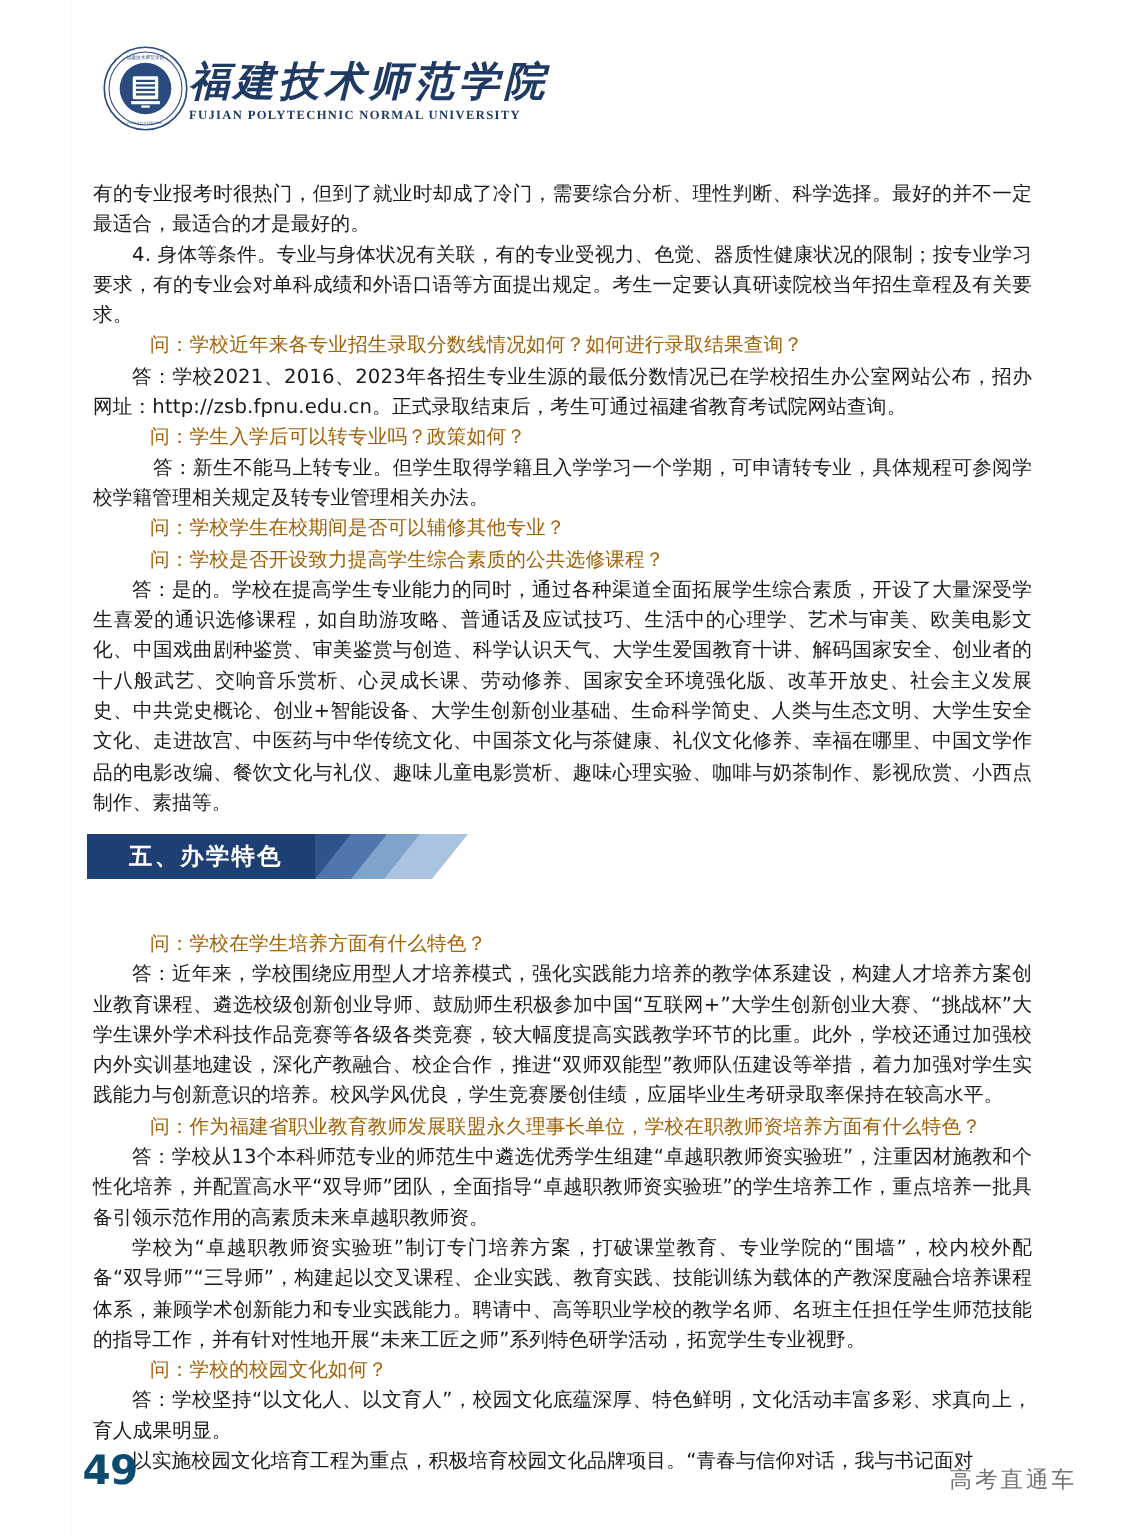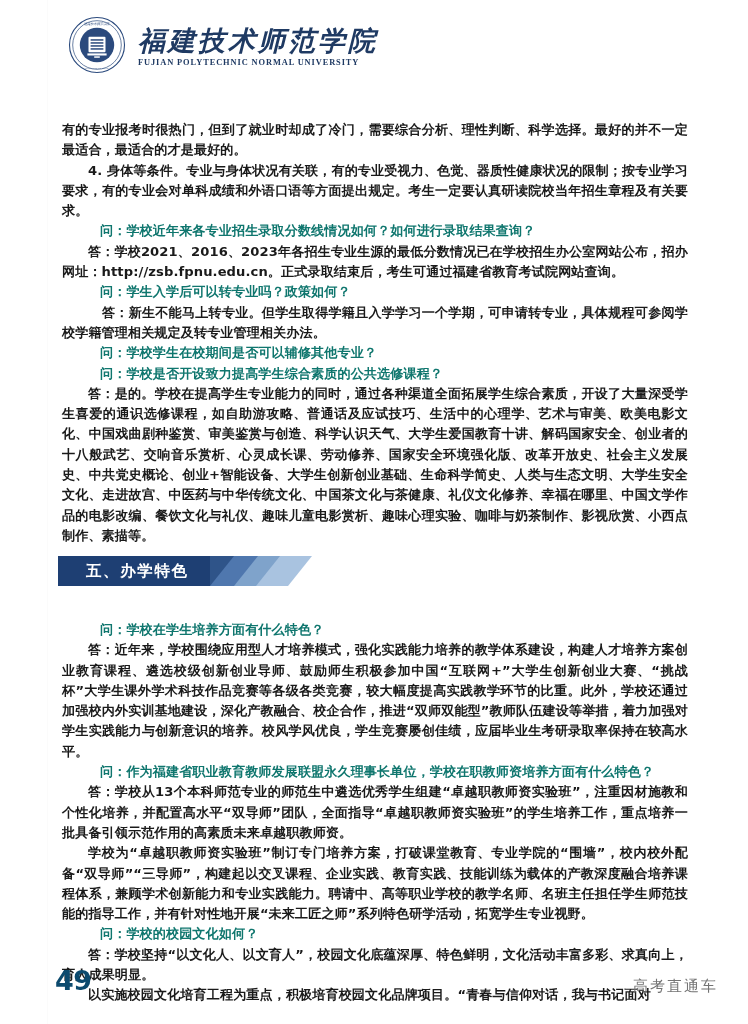--- a/index.html
+++ b/index.html
@@ -16,25 +16,24 @@
     width: 748px;
     height: 1024px;
     background: #ffffff;
     overflow: hidden;
     box-sizing: border-box;
   }
 
   
   .masthead {
     position: absolute;
-    top: 16px;
+    top: 30px;
     left: 68px;
     display: flex;
     align-items: center;
-    gap: 12px;
   }
   .logo-emblem {
     width: 58px;
     height: 58px;
     flex: 0 0 58px;
     position: relative;
   }
   .logo-emblem svg { display: block; }
 
   .logo-wordmark {
@@ -72,26 +71,25 @@
   }
   p.para {
     margin: 0;
     font-family: "DejaVu Sans", "Liberation Sans", sans-serif;
     font-size: 13.1px;
     line-height: 20.3px;
     color: #1a1a1a;
     text-align: justify;
     text-justify: inter-ideograph;
     letter-spacing: 0.1px;
-    font-weight: bold;
   }
   p.indent1 { text-indent: 26px; }
   p.indent2 { text-indent: 40px; }
   p.qline {
-    color: #0f766e;
+    color: #a16207;
     text-indent: 38px;
   }
 
   
   .section-banner {
     position: absolute;
     left: 58px;
     top: 556px;
     width: 254px;
     height: 30px;

